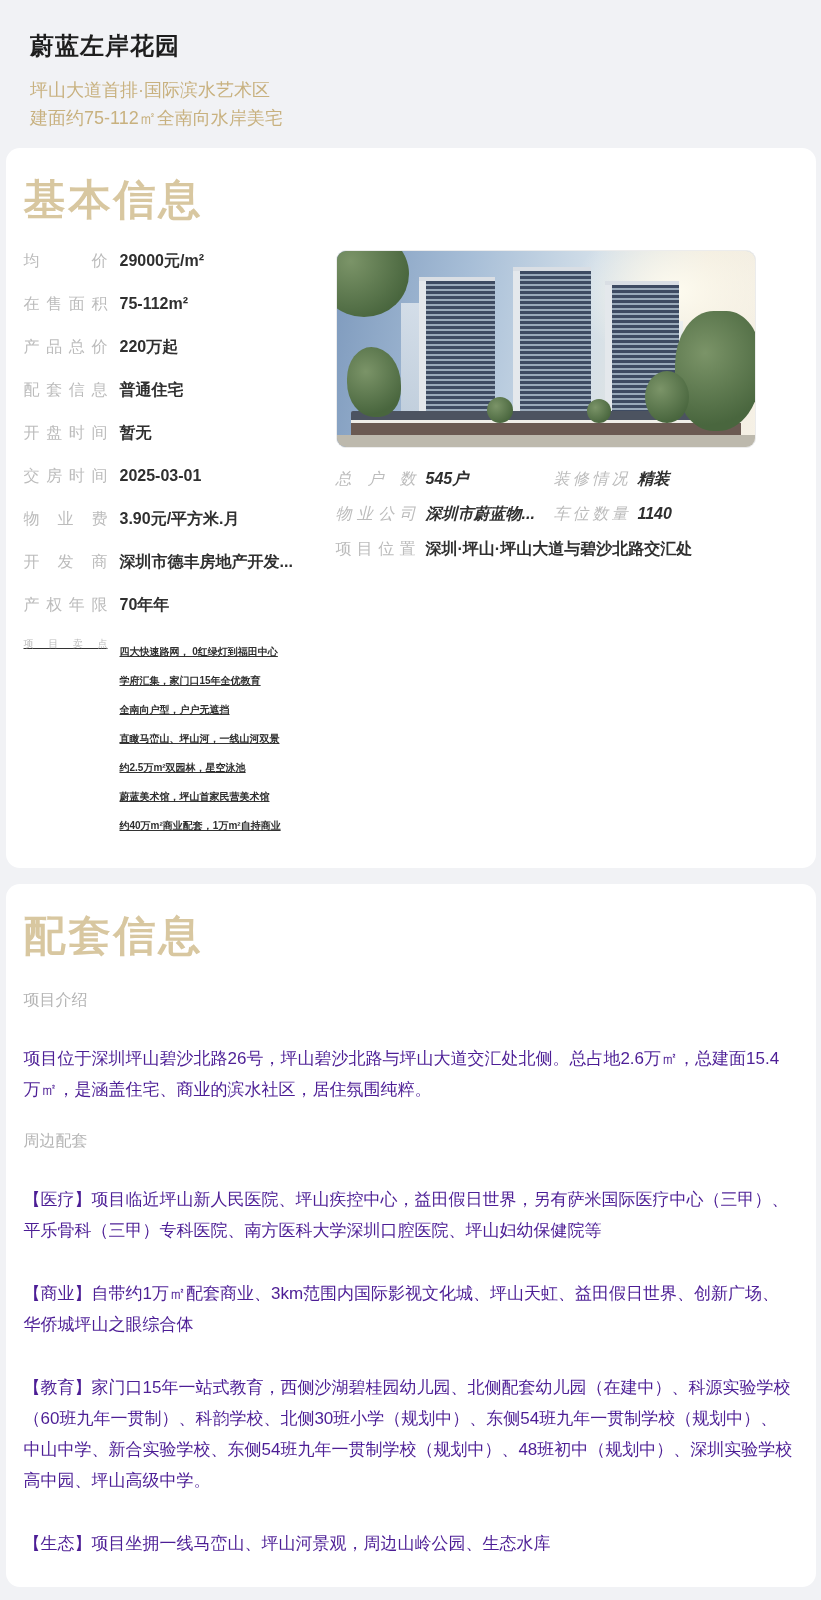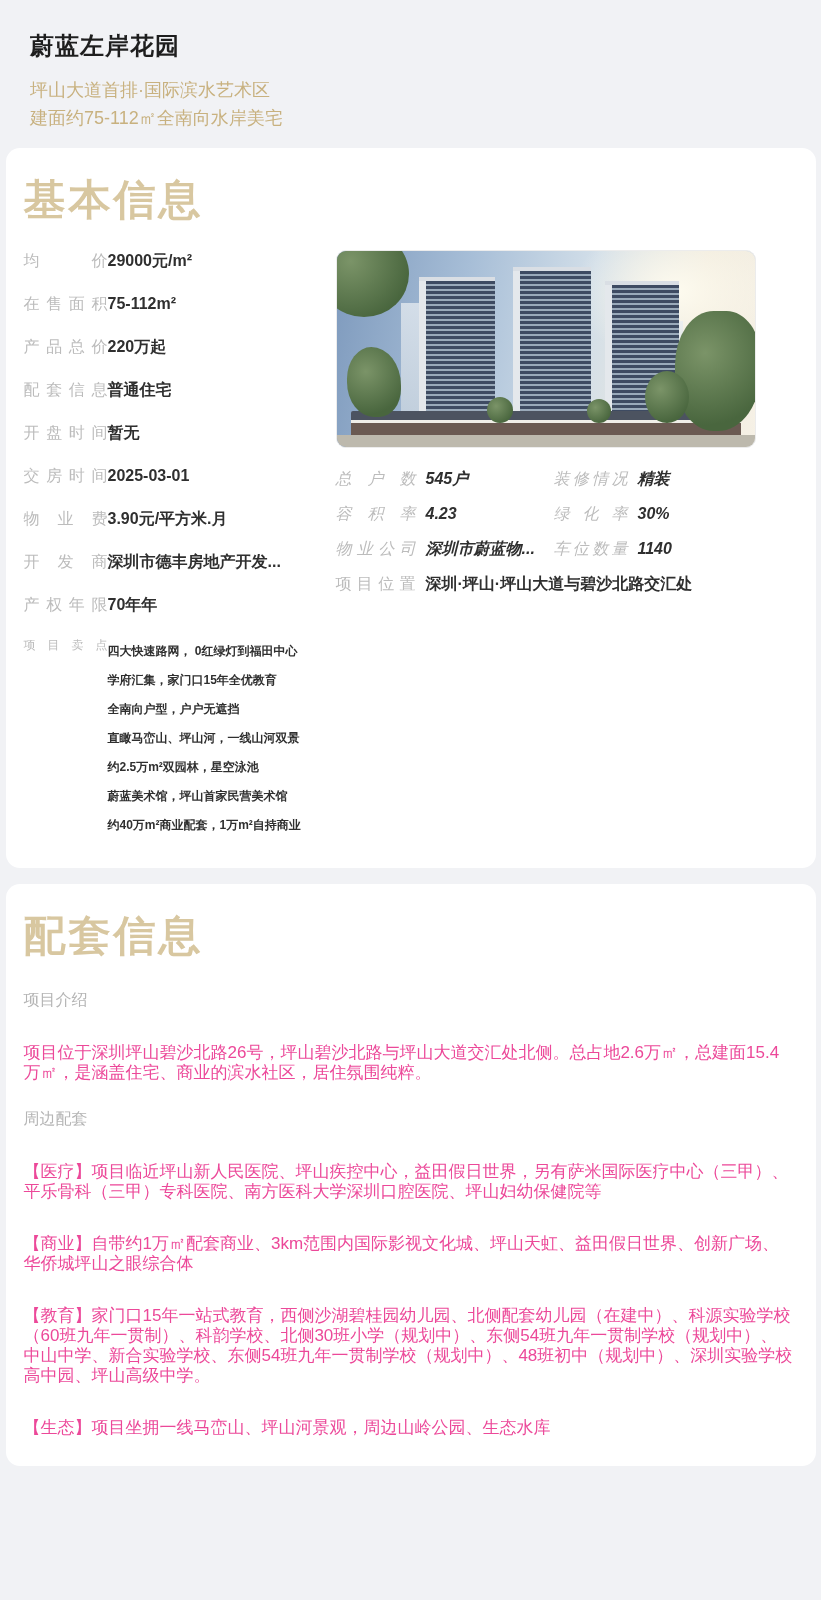--- a/index.html
+++ b/index.html
@@ -29,24 +29,24 @@
   }
 
   
   .bi-body { display:flex; }
   .bi-left { width:312px; flex:0 0 312px; }
   .bi-right { flex:1; min-width:0; }
 
   .kv-row { display:flex; margin-bottom:21px; font-size:16px; line-height:22px; }
   .kv-label {
     flex:0 0 84px; color:#bcbcbc;
-    text-align:justify; text-align-last:justify; 
+    text-align:justify; text-align-last:justify; margin-right:12px;
   }
   .kv-value { color:#2f2f2f; font-weight:600; }
-  .sp-row { display:flex; font-size:12px; }
+  .sp-row { display:flex; font-size:10px;text-decoration:underline; }
   .sp-lines { color:#2f2f2f; font-weight:600; line-height:29px; }
 
   .photo {
     width:420px; height:198px; border-radius:10px; overflow:hidden;
     position:relative; border:1px solid #ececec; background:#cfd9e4;
     margin-bottom:20px;
   }
   .ph-sky { position:absolute; inset:0;
     background:linear-gradient(100deg,#7e9abd 0%,#a7bed7 30%,#d3dfe9 58%,#efe9db 82%,#f6f1e6 100%); }
   .ph-glow { position:absolute; right:-30px; top:-40px; width:220px; height:160px;
@@ -78,21 +78,21 @@
   .pair-row { display:flex; margin-bottom:13px; font-size:16px; line-height:22px;font-style:italic; }
   .pair-cell { display:flex; }
   .pc1 { flex:0 0 218px; }
   .pair-cell .kv-label { flex:0 0 80px; margin-right:10px; }
   .pc2 .kv-label { flex:0 0 74px; }
   .loc-row { display:flex; font-size:16px; line-height:22px; }
   .loc-row .kv-label { flex:0 0 80px; margin-right:10px; }
 
   
   .sub-hd { font-size:16px; color:#b5b5b5; margin:26px 0 14px 0; }
-  .para { font-size:17px; line-height:20px; color:#ec4899;margin-top:32px; }
+  .para { font-size:17px; line-height:31px; color:#4c1d95;margin-top:32px; }
 </style>
 </head>
 <body>
 
 <div class="page">
 
   <div class="hdr">
     <div class="hdr-title">蔚蓝左岸花园</div>
     <div class="hdr-sub">
       <div>坪山大道首排·国际滨水艺术区</div>
@@ -180,30 +180,20 @@
             <span class="kv-label">总户数</span>
             <span class="kv-value">545户</span>
           </div>
           <div class="pair-cell pc2">
             <span class="kv-label">装修情况</span>
             <span class="kv-value">精装</span>
           </div>
         </div>
         <div class="pair-row">
           <div class="pair-cell pc1">
-            <span class="kv-label">容积率</span>
-            <span class="kv-value">4.23</span>
-          </div>
-          <div class="pair-cell pc2">
-            <span class="kv-label">绿化率</span>
-            <span class="kv-value">30%</span>
-          </div>
-        </div>
-        <div class="pair-row">
-          <div class="pair-cell pc1">
             <span class="kv-label">物业公司</span>
             <span class="kv-value">深圳市蔚蓝物...</span>
           </div>
           <div class="pair-cell pc2">
             <span class="kv-label">车位数量</span>
             <span class="kv-value">1140</span>
           </div>
         </div>
         <div class="loc-row">
           <span class="kv-label">项目位置</span>

